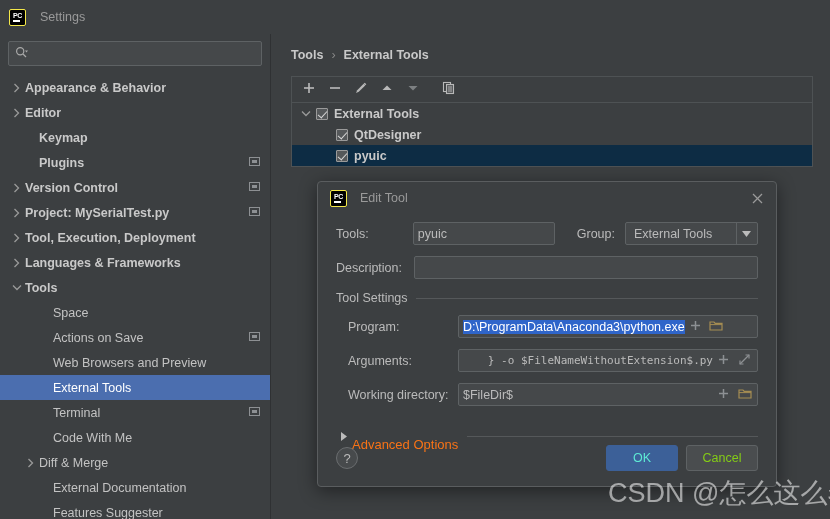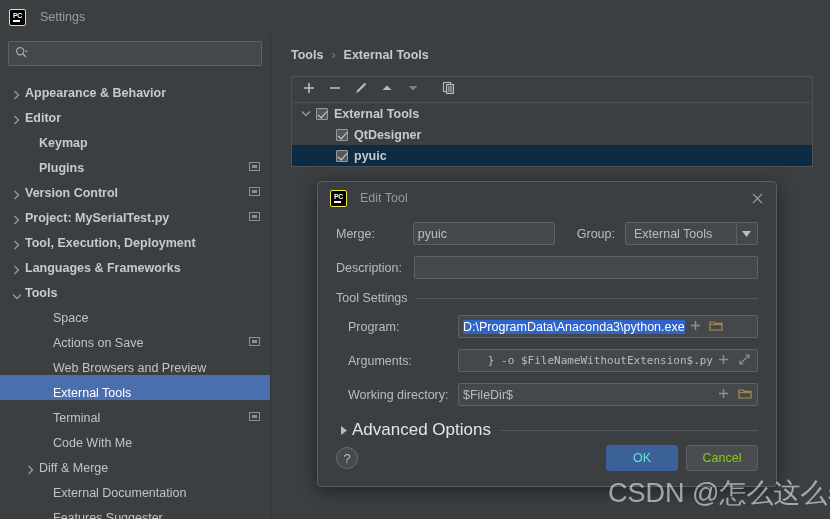--- a/index.html
+++ b/index.html
@@ -67,21 +67,21 @@
     display: flex; align-items: center; padding: 0 6px;
   }
   .search-icon-svg { flex: none; }
   .search-input {
     flex: 1; background: transparent; border: none; outline: none;
     color: #bbbbbb; font-size: 12px; font-family: "Liberation Sans", sans-serif;
     padding-left: 4px;
   }
   .tree { margin-top: 9px; }
   .tree-row {
-    height: 25px; display: flex; align-items: flex-end;
+    height: 25px; display: flex; align-items: center;
     padding-right: 10px; position: relative;
     white-space: nowrap;
   }
   .tree-row.selected { background: #4b6eaf; }
   .tree-row.selected .tree-label { color: #ffffff; }
   .chev {
     width: 17px; flex: none; display: flex;
     align-items: center; justify-content: center;
     color: #9a9a9a;
   }
@@ -203,21 +203,21 @@
     background: #2f65ca; color: #ffffff; flex: 0 1 auto;
   }
   .ts-val.mono { font-family: "DejaVu Sans Mono", monospace; font-size: 11px; }
   .fld-btn {
     width: 21px; height: 21px; flex: none;
     display: flex; align-items: center; justify-content: center;
   }
 
   .adv-row { display: flex; align-items: center; margin-top: 14px; }
   .adv-tri { width: 16px; display: flex; justify-content: center; }
-  .adv-text { font-size: 17px; color: #e5e5e5; white-space: nowrap; }
+  .adv-text { font-size: 13px; color: #f97316; white-space: nowrap; margin-top: 17px; }
   .adv-line { flex: 1; height: 1px; background: #55585a; margin-left: 9px; }
 
   .dlg-footer {
     position: absolute; left: 0; bottom: 0; width: 100%; height: 56px;
     display: flex; align-items: center; padding: 0 18px;
   }
   .help-btn {
     width: 22px; height: 22px; border-radius: 50%;
     border: 1px solid #6a6d6f; background: #474a4c;
     display: flex; align-items: center; justify-content: center;
@@ -497,21 +497,21 @@
         <svg width="13" height="13" viewBox="0 0 13 13">
           <line x1="2" y1="2" x2="11" y2="11" stroke="#9a9a9a" stroke-width="1.3"></line>
           <line x1="11" y1="2" x2="2" y2="11" stroke="#9a9a9a" stroke-width="1.3"></line>
         </svg>
       </span>
     </div>
 
     <div class="dlg-body">
 
       <div class="frm-row">
-        <span class="frm-label" style="width:78px">Merge:</span>
+        <span class="frm-label" style="width:78px">Tools:</span>
         <div class="inp" style="width:144px">
           <span class="inp-text">pyuic</span>
         </div>
         <span class="frm-label" style="margin-left:22px">Group:</span>
         <div class="combo" style="width:135px; margin-left:10px">
           <span class="combo-val">External Tools</span>
           <span class="combo-arrow">
             <svg width="9" height="6" viewBox="0 0 9 6">
                 <polygon points="0,0 9,0 4.5,6" fill="#bbbbbb"></polygon>
               </svg>

